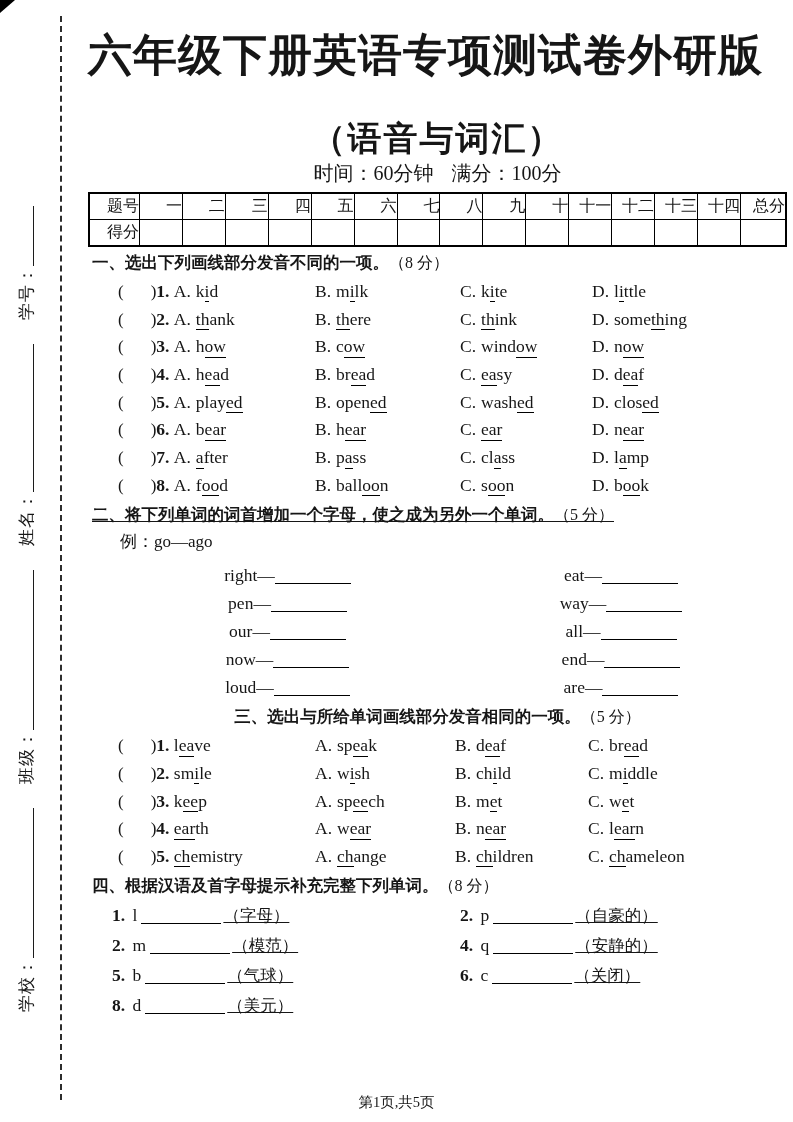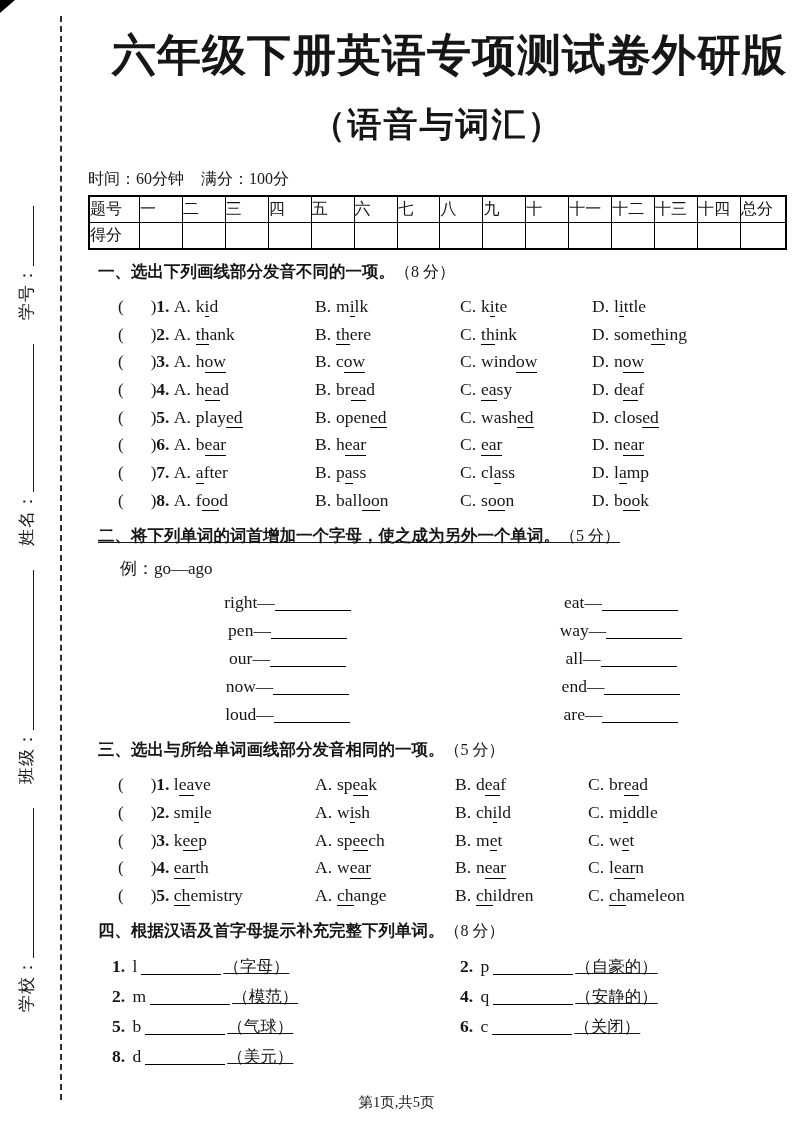--- a/index.html
+++ b/index.html
@@ -15,38 +15,38 @@
              border-left:2.6px dashed #2d2d2d;}
 
   
   .side-fields{position:absolute;left:15px;top:1012px;transform:rotate(-90deg);
                transform-origin:0 0;white-space:nowrap;font-size:17px;letter-spacing:1px;}
   .side-group{margin-right:24px;}
   .side-blank{display:inline-block;height:13px;border-bottom:1.7px solid #1c1c1c;vertical-align:-2px;}
 
   .content{position:absolute;left:88px;top:0;width:699px;}
 
-  .title{margin:30px 0 0;text-align:right;font-size:44px;font-weight:bold;letter-spacing:1px;line-height:1.2;}
-  .subtitle{margin:22px 0 0;text-align:center;font-size:34px;font-weight:600;letter-spacing:2px;line-height:1.2;}
-
-  .meta{margin-top:23px;text-align:left;font-size:16px;}
+  .title{margin:30px 0 0;text-align:left;font-size:44px;font-weight:bold;letter-spacing:1px;line-height:1.2;}
+  .subtitle{margin:36px 0 0;text-align:center;font-size:34px;font-weight:600;letter-spacing:2px;line-height:1.2;}
+
+  .meta{text-align:center;font-size:20px;}
   .meta .meta-part{margin-left:13px;}
 
   table.score{border-collapse:collapse;width:100%;margin-top:5px;border:2px solid #000;table-layout:fixed;}
-  table.score td{border:1px solid #000;height:25px;text-align:left;font-size:16px;padding:0;overflow:hidden;}
+  table.score td{border:1px solid #000;height:25px;text-align:right;font-size:16px;padding:0;overflow:hidden;}
   td.qhead{width:49px;}
   td.total{width:44px;}
 
-  h3.sec-head{margin:10px;font-size:16.5px;font-weight:bold;line-height:22px;
+  h3.sec-head{margin:4px;font-size:16.5px;font-weight:bold;line-height:22px;
      font-family:"Liberation Sans","DejaVu Sans",sans-serif;}
   .sec-points{font-family:"Liberation Serif","DejaVu Serif",serif;font-weight:normal;font-size:16px;}
 
   .sec1-head{margin-top:11px;}
   .sec2-head{margin-top:4px;text-decoration:underline;}
-  .sec3-head{margin-top:5px;}
+  .sec3-head{margin-top:5px;text-align:center;}
   .sec4-head{margin-top:6px;}
 
   .rows{font-size:17.5px;}
   .qrow{display:grid;grid-template-columns:197px 145px 132px auto;align-items:center;
         height:27.7px;padding-left:30px;}
   .qrow3{grid-template-columns:197px 140px 133px auto;height:27.6px;}
   .paren{font-size:17px;}
   .agap{display:inline-block;width:27px;}
   .qnum{font-weight:bold;}
   .qnum::after{content:"\00a0";}

